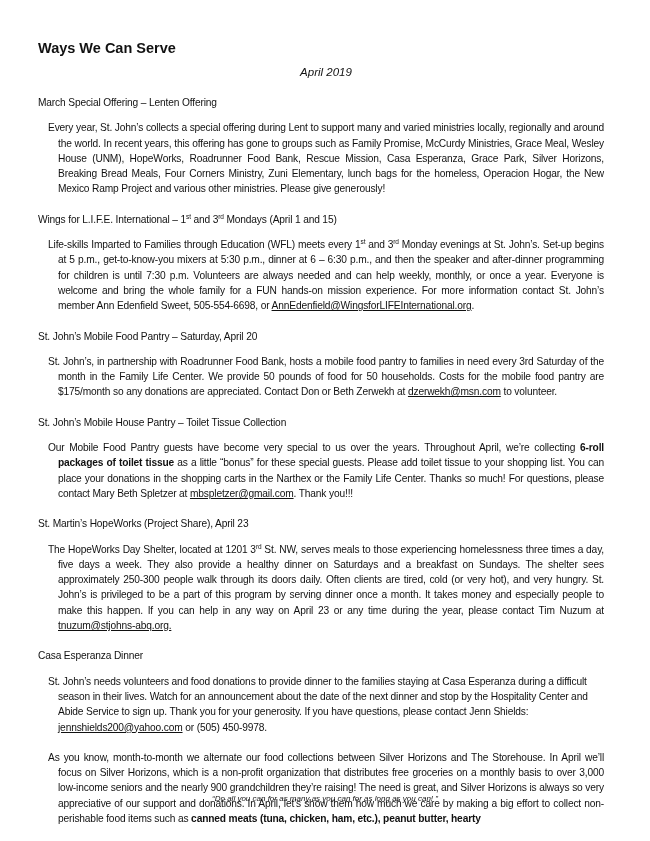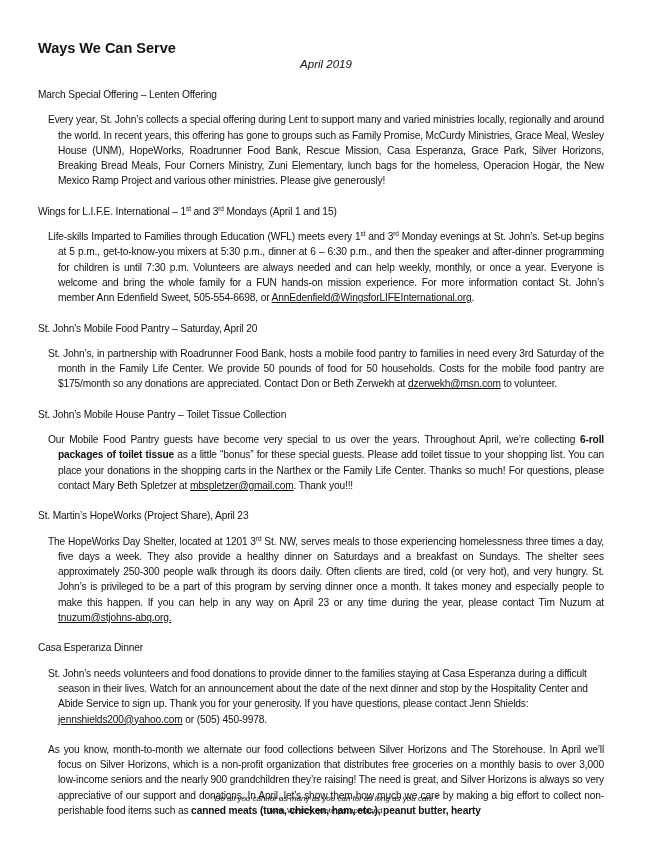--- a/index.html
+++ b/index.html
@@ -5,21 +5,21 @@
     html, body { margin: 0; padding: 0; background: #ffffff; }
     body {
       width: 650px; height: 841px; position: relative; overflow: hidden;
       font-family: "Liberation Sans", sans-serif; color: #111;
     }
     .page { position: absolute; left: 38px; top: 40px; width: 576px; }
     .title {
       text-align: left; font-weight: bold; font-size: 14.5px; line-height: 17px; margin: 0;
     }
     .subtitle {
-      text-align: center; font-style: italic; font-size: 11.5px; line-height: 14px; margin: 0 0 16px 0;
+      text-align: center; font-style: italic; font-size: 11.5px; line-height: 14px; margin: 8px 0 16px 0;
     }
     .section { margin: 0 0 15px 0; }
     .section h2 {
       font-size: 10.2px; font-weight: normal; margin: 0; line-height: 15.3px; letter-spacing: -0.15px;
     }
     .section p {
       font-size: 10.2px; line-height: 15.3px; margin: 10px;
       text-align: justify; padding-left: 10px; text-indent: -10px; letter-spacing: -0.15px;
     }
     .section p.ragged { text-align: left; }
@@ -69,14 +69,13 @@
     <p class="ragged"><span>St. John’s needs volunteers and food donations to provide dinner to the families staying at Casa Esperanza during a difficult season in their lives. Watch for an announcement about the date of the next dinner and stop by the Hospitality Center and Abide Service to sign up. Thank you for your generosity. If you have questions, please contact Jenn Shields: </span><a class="link">jennshields200@yahoo.com</a><span> or (505) 450-9978.</span></p>
   </div>
 
   <div class="section">
     <p><span>As you know, month-to-month we alternate our food collections between Silver Horizons and The Storehouse. In April we’ll focus on Silver Horizons, which is a non-profit organization that distributes free groceries on a monthly basis to over 3,000 low-income seniors and the nearly 900 grandchildren they’re raising! The need is great, and Silver Horizons is always so very appreciative of our support and donations. In April, let’s show them how much we care by making a big effort to collect non-perishable food items such as </span><b>canned meats (tuna, chicken, ham, etc.), peanut butter, hearty</b></p>
   </div>
 </div>
 
 <div class="footer">
   <div class="quote">“Do all you can for as many as you can for as long as you can! ”</div>
-  <div class="attr">John Wesley quote paraphrased</div>
 </div>
 
 </body></html>

